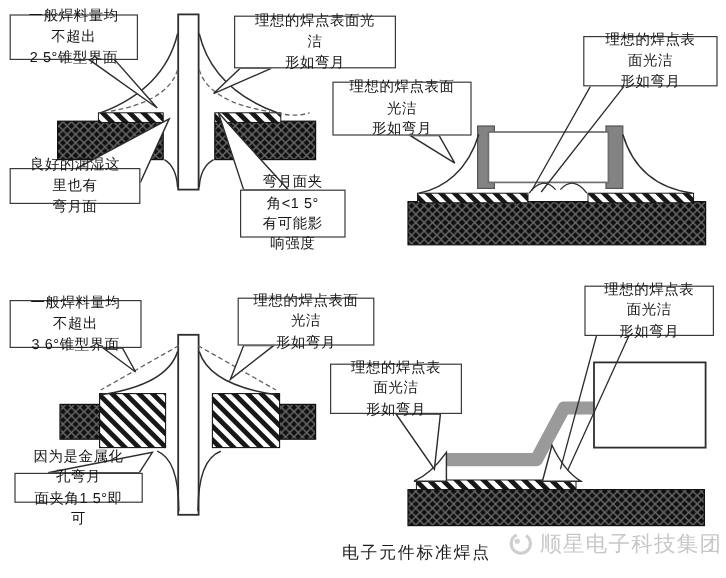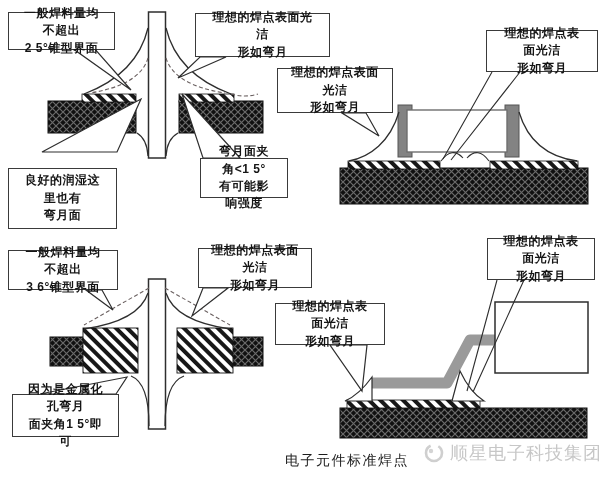--- a/index.html
+++ b/index.html
@@ -1,21 +1,21 @@
 <!DOCTYPE html>
 <html><head>
 <meta charset="utf-8">
 <style>
   html,body{margin:0;padding:0;background:#fff;}
   .stage{position:relative;width:605px;height:482px;background:#ffffff;overflow:hidden;
          font-family:"Liberation Sans",sans-serif;}
   .stage svg.art{position:absolute;left:0;top:0;}
   .callout{position:absolute;box-sizing:border-box;background:#ffffff;border:1.6px solid #3a3a3a;
            display:flex;flex-direction:column;align-items:center;justify-content:center;
-           font-weight:bold;font-size:12px;line-height:1.45;color:#151515;text-align:center;
+           font-weight:normal;font-size:12px;line-height:1.45;color:#151515;text-align:center;
            letter-spacing:.5px;padding:1px 12px;z-index:3;}
   .caption{position:absolute;left:243px;top:452px;font-size:14px;color:#1c1c1c;
            letter-spacing:1.5px;font-weight:500;z-index:3;margin-left:42px;}
   .wm{position:absolute;left:423px;top:441px;display:flex;align-items:center;gap:5px;
       color:#c7c7c7;font-weight:normal;font-size:18px;letter-spacing:1px;z-index:3;}
   .wm-logo{width:22px;height:22px;}
 </style>
 </head>
 <body>
 
@@ -97,21 +97,21 @@
   </svg>
 
   <div class="callout" style="left:8px;top:12px;width:107px;height:38px;">
     <span>一般焊料量均不超出</span>
     <span>2 5°锥型界面</span>
   </div>
   <div class="callout" style="left:195px;top:13px;width:135px;height:44px;">
     <span>理想的焊点表面光洁</span>
     <span>形如弯月</span>
   </div>
-  <div class="callout" style="left:8px;top:168px;width:109px;height:61px;">
+  <div class="callout" style="left:8px;top:140px;width:109px;height:30px;">
     <span>良好的润湿这里也有</span>
     <span>弯月面</span>
   </div>
   <div class="callout" style="left:200px;top:158px;width:88px;height:40px;">
     <span>弯月面夹角&lt;1 5°</span>
     <span>有可能影响强度</span>
   </div>
   <div class="callout" style="left:277px;top:68px;width:116px;height:45px;">
     <span>理想的焊点表面光洁</span>
     <span>形如弯月</span>
@@ -121,21 +121,21 @@
     <span>形如弯月</span>
   </div>
   <div class="callout" style="left:8px;top:250px;width:110px;height:40px;">
     <span>一般焊料量均不超出</span>
     <span>3 6°锥型界面</span>
   </div>
   <div class="callout" style="left:198px;top:248px;width:114px;height:40px;">
     <span>理想的焊点表面光洁</span>
     <span>形如弯月</span>
   </div>
-  <div class="callout" style="left:12px;top:394px;width:107px;height:43px;">
+  <div class="callout" style="left:12px;top:394px;width:107px;height:25px;">
     <span>因为是金属化孔弯月</span>
     <span>面夹角1 5°即可</span>
   </div>
   <div class="callout" style="left:275px;top:303px;width:110px;height:42px;">
     <span>理想的焊点表面光洁</span>
     <span>形如弯月</span>
   </div>
   <div class="callout" style="left:487px;top:238px;width:108px;height:42px;">
     <span>理想的焊点表面光洁</span>
     <span>形如弯月</span>

